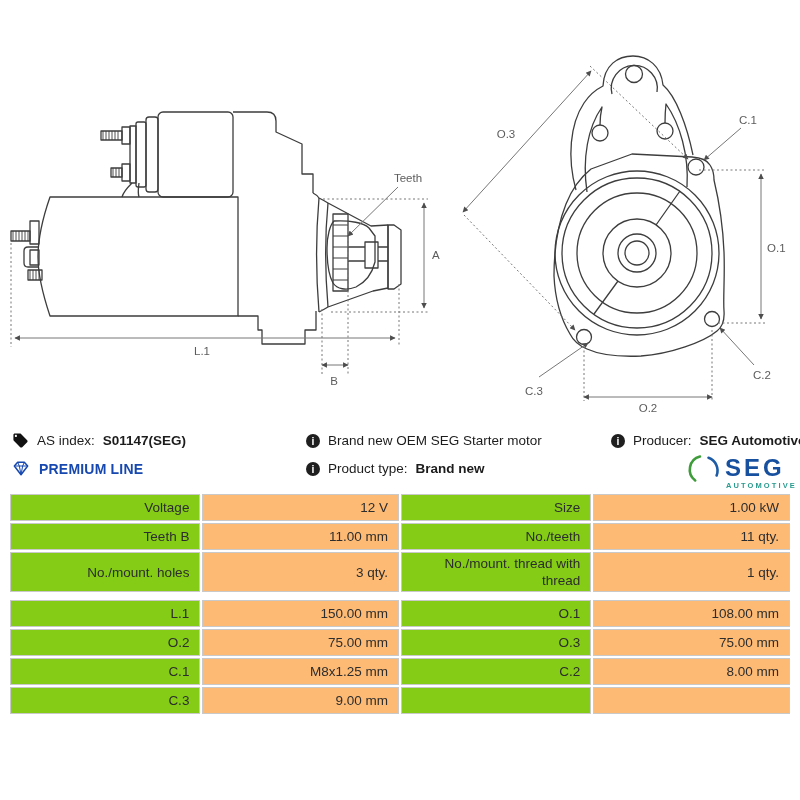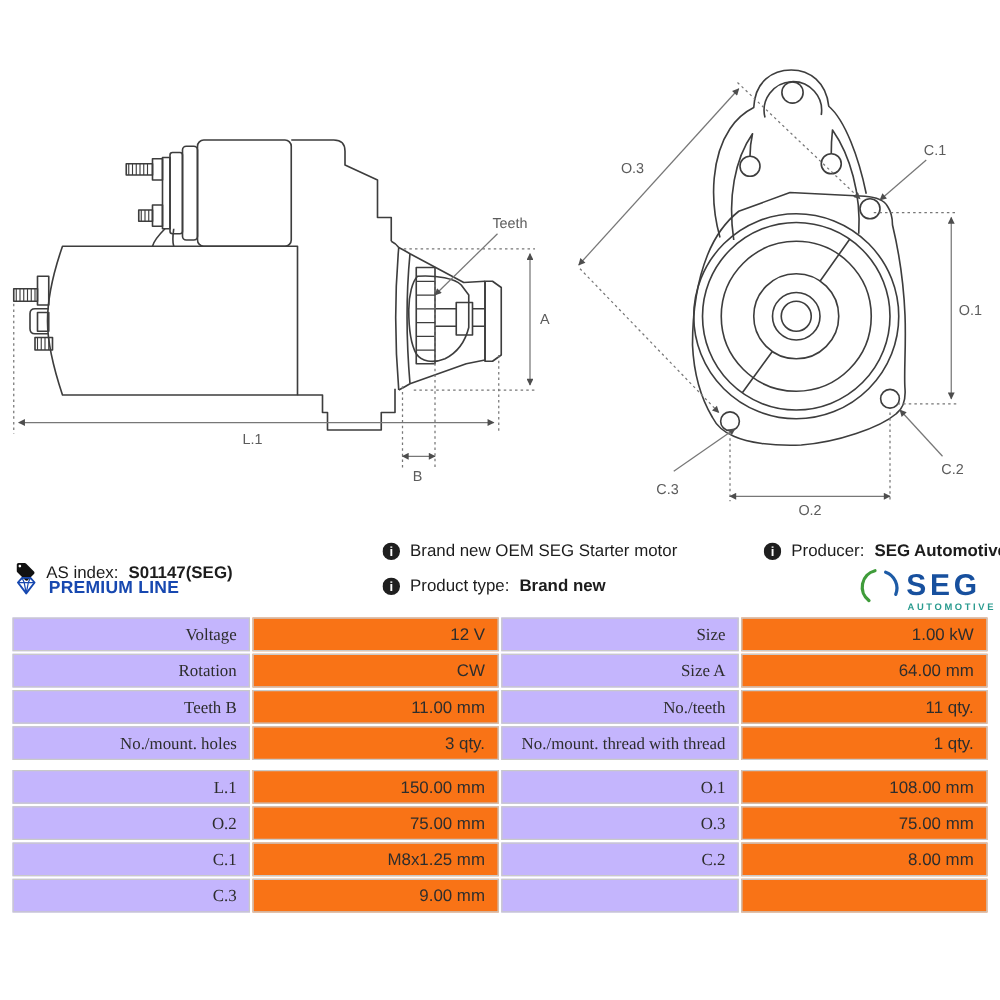--- a/index.html
+++ b/index.html
@@ -15,22 +15,22 @@
     font-size:13.5px;white-space:nowrap;}
   .info-item .b{font-weight:bold;}
   .premium{color:#1748b0;font-weight:bold;font-size:14px;letter-spacing:.2px;}
   .ico{flex:0 0 auto;display:inline-flex;}
 
   
   table.spec{position:absolute;left:8px;top:492px;border-collapse:separate;border-spacing:2px;
     table-layout:fixed;width:784px;}
   table.spec td{height:27px;box-sizing:border-box;padding:2px 10px;font-size:13.5px;
     text-align:right;vertical-align:middle;border:1px solid #c9c9c9;color:#2d2d2d;line-height:17px;}
-  td.lbl{background:#c4b5fd;width:24.6%;font-family:Liberation Serif, serif;}
-  td.val{background:#f97316;width:25.4%;}
+  td.lbl{background:#84cc16;width:24.6%;}
+  td.val{background:#fdba74;width:25.4%;}
   tr.gap td{border:none;background:none;height:4px;padding:0;}
 </style>
 </head>
 <body>
 
 <svg class="drawing-layer" width="800" height="470" viewBox="0 0 800 470">
   <defs>
     <marker id="ah" viewBox="0 0 10 10" refX="9" refY="5" markerWidth="7.5" markerHeight="5.5" orient="auto-start-reverse">
       <path d="M0,0 L10,5 L0,10 Z" fill="#4d4d4d"></path>
     </marker>
@@ -156,21 +156,21 @@
       <text x="506" y="138" text-anchor="middle">O.3</text>
       <text x="748" y="124" text-anchor="middle">C.1</text>
       <text x="767" y="252">O.1</text>
       <text x="762" y="379" text-anchor="middle">C.2</text>
       <text x="534" y="395" text-anchor="middle">C.3</text>
       <text x="648" y="412" text-anchor="middle">O.2</text>
     </g>
   </g>
 </svg>
 
-<div class="info-item" style="left:12px;top:448px;">
+<div class="info-item" style="left:12px;top:431px;">
   <span class="ico">
     <svg width="17" height="17" viewBox="0 0 24 24">
         <path fill="#111" d="M21.41 11.58l-9-9C12.05 2.22 11.55 2 11 2H4c-1.1 0-2 .9-2 2v7c0 .55.22 1.05.59 1.42l9 9c.36.36.86.58 1.41.58.55 0 1.05-.22 1.41-.59l7-7c.37-.36.59-.86.59-1.41 0-.55-.23-1.06-.59-1.42zM5.5 7C4.67 7 4 6.33 4 5.5S4.67 4 5.5 4 7 4.67 7 5.5 6.33 7 5.5 7z"></path>
       </svg>
   </span>
   <span>AS index:</span>
   <span class="b">S01147(SEG)</span>
 </div>
 
 <div class="info-item" style="left:11px;top:459px;">
@@ -228,26 +228,20 @@
 
 <table class="spec">
   <tbody>
     <tr>
       <td class="lbl">Voltage</td>
       <td class="val">12 V</td>
       <td class="lbl">Size</td>
       <td class="val">1.00 kW</td>
     </tr>
     <tr>
-      <td class="lbl">Rotation</td>
-      <td class="val">CW</td>
-      <td class="lbl">Size A</td>
-      <td class="val">64.00 mm</td>
-    </tr>
-    <tr>
       <td class="lbl">Teeth B</td>
       <td class="val">11.00 mm</td>
       <td class="lbl">No./teeth</td>
       <td class="val">11 qty.</td>
     </tr>
     <tr>
       <td class="lbl">No./mount. holes</td>
       <td class="val">3 qty.</td>
       <td class="lbl">No./mount. thread with thread</td>
       <td class="val">1 qty.</td>

